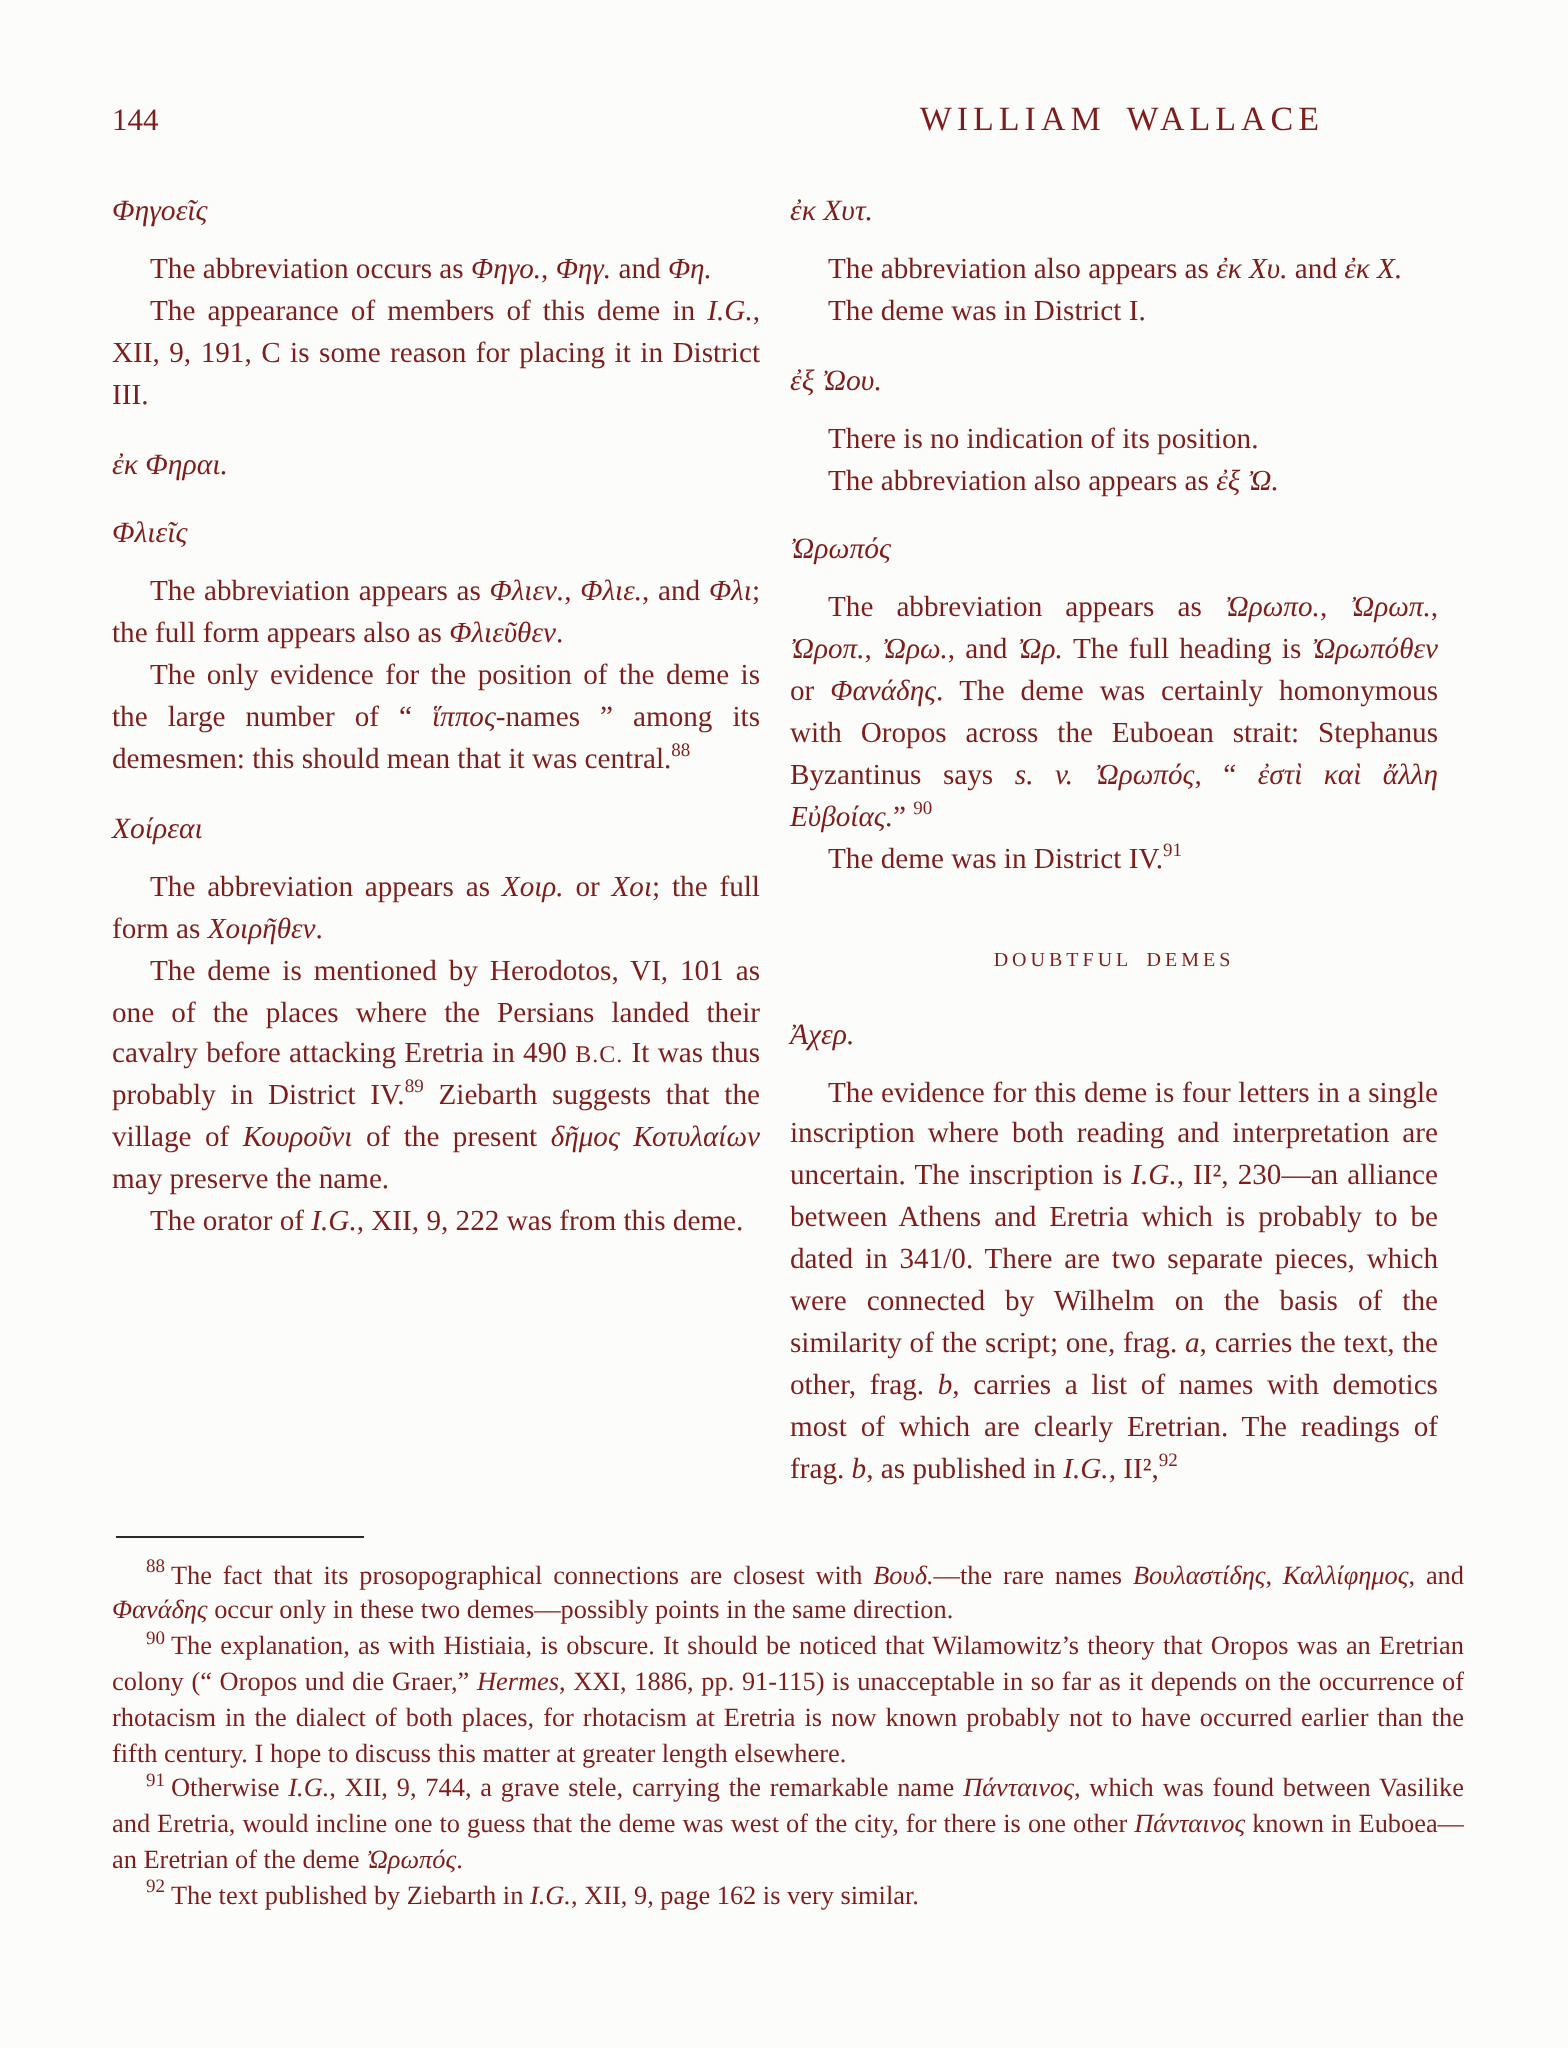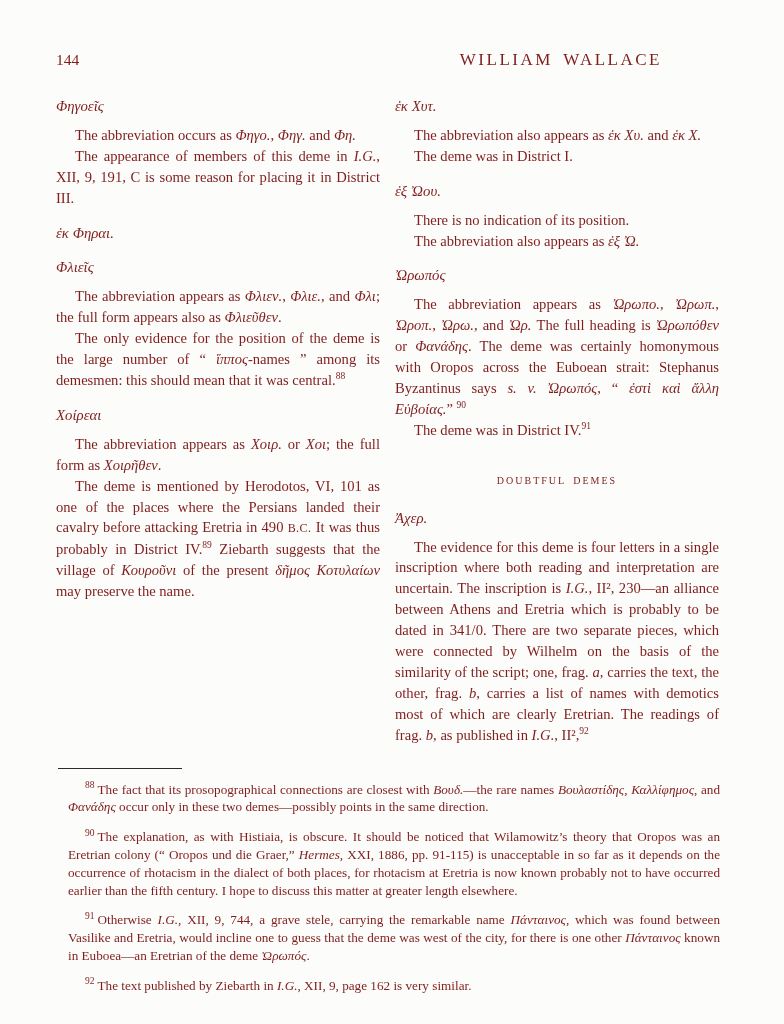--- a/index.html
+++ b/index.html
@@ -66,21 +66,21 @@
     width:124px;
     border:none;
     border-top:1.6px solid #2a2a2a;
     margin:0 0 10px 2px;
   }
   .footnotes{
     font-size:13.2px;
     line-height:17.8px;
     text-align:justify;
   }
-  .footnotes p{margin:12px;text-indent:17px;}
+  .footnotes p{margin:0;text-indent:17px;}
   .footnotes sup{margin-right:3px;}
 </style>
 </head>
 <body>
 
 <div class="page">
 
   <div class="running-head">
     <span class="page-number">144</span>
     <span class="running-title">WILLIAM WALLACE</span>
@@ -100,20 +100,21 @@
       </div>
       <div class="section">
         <h3 class="deme">Φλιεῖς</h3>
         <p>The abbreviation appears as <i>Φλιεν.</i>, <i>Φλιε.</i>, and <i>Φλι</i>; the full form appears also as <i>Φλιεῦθεν</i>.</p>
         <p>The only evidence for the position of the deme is the large number of “ <i>ἵππος</i>-names ” among its demesmen: this should mean that it was central.<sup>88</sup></p>
       </div>
       <div class="section">
         <h3 class="deme">Χοίρεαι</h3>
         <p>The abbreviation appears as <i>Χοιρ.</i> or <i>Χοι</i>; the full form as <i>Χοιρῆθεν</i>.</p>
         <p>The deme is mentioned by Herodotos, VI, 101 as one of the places where the Persians landed their cavalry before attacking Eretria in 490 <span class="sc">B.C.</span> It was thus probably in District IV.<sup>89</sup> Ziebarth suggests that the village of <i>Κουροῦνι</i> of the present <i>δῆμος Κοτυλαίων</i> may preserve the name.</p>
+        <p>The orator of <i>I.G.</i>, XII, 9, 222 was from this deme.</p>
       </div>
     </div>
 
     <div class="col">
       <div class="section">
         <h3 class="deme">ἐκ Χυτ.</h3>
         <p>The abbreviation also appears as <i>ἐκ Χυ.</i> and <i>ἐκ Χ.</i></p>
         <p>The deme was in District I.</p>
       </div>
       <div class="section">

